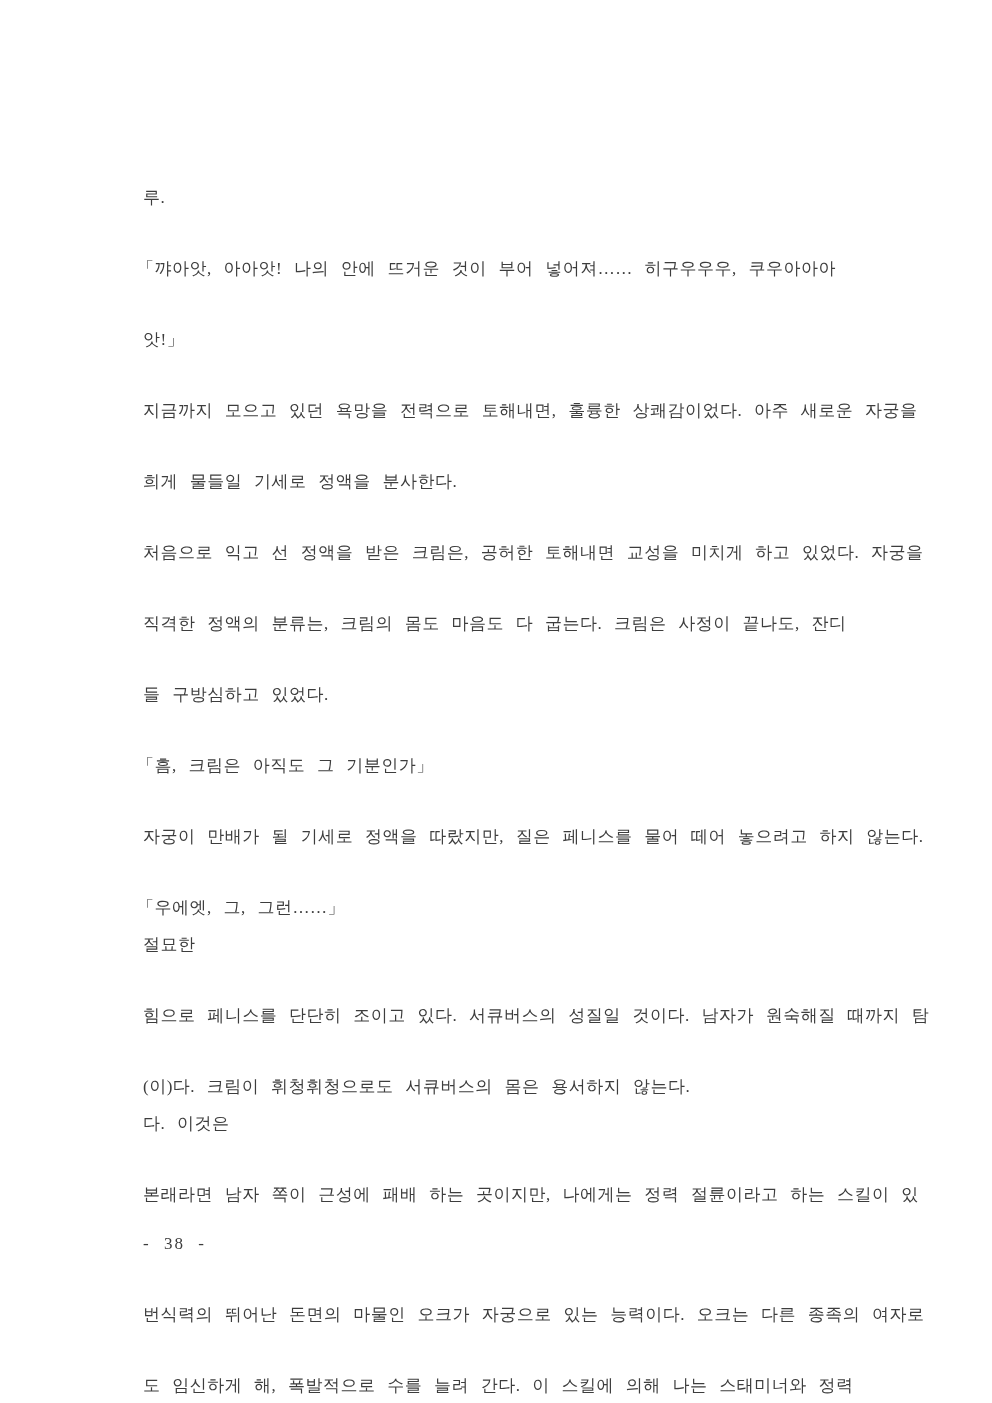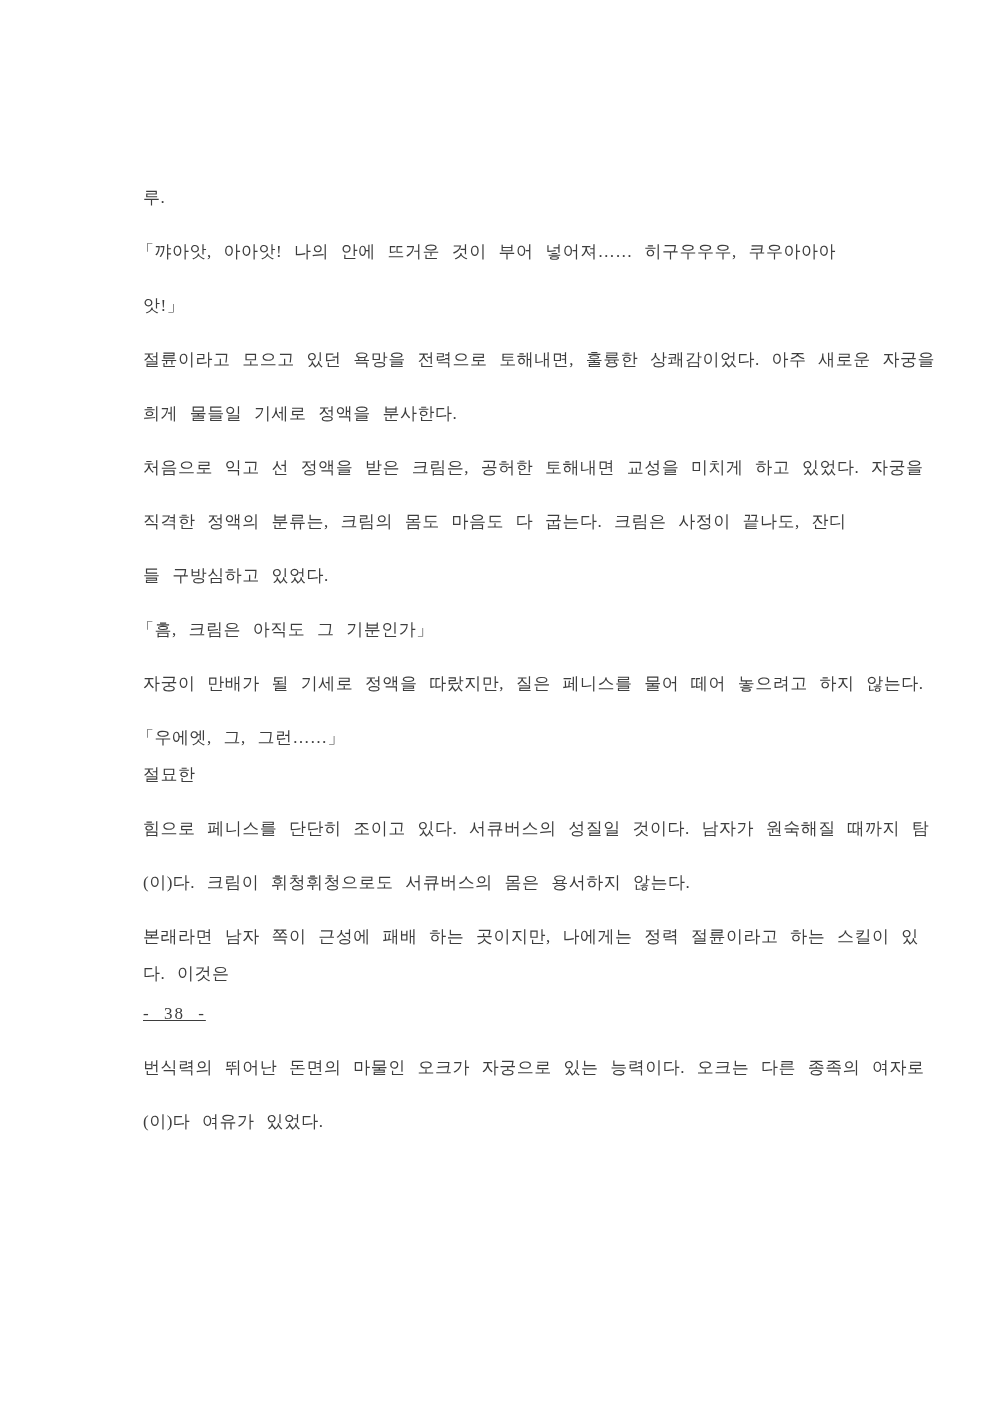--- a/index.html
+++ b/index.html
@@ -19,50 +19,51 @@
   }
   .text-block {
     position: absolute;
     top: 183px;
     left: 143px;
     right: 136px;
   }
   .line {
     font-size: 17px;
     line-height: 29px;
-    margin-top: 25px;
+    margin-top: 42px;
     color: #3d3d3d;
     word-spacing: 7px;
     letter-spacing: 0.5px;
     white-space: nowrap;
     text-align: left;
   }
   .line:first-child { margin-top: 0; }
   .line.cont { margin-top: 8px; }        
   .line.q { margin-left: -6px; }       
-  .line.pagenum { margin-top: 11px; letter-spacing: 2px; text-decoration: underline; }
+  .line.pagenum { margin-top: 20px; letter-spacing: 2px; }
 </style>
 </head>
 <body>
 
 <div class="page">
   <div class="text-block">
     <div class="line">루.</div>
     <div class="line q">「꺄아앗, 아아앗! 나의 안에 뜨거운 것이 부어 넣어져…… 히구우우우, 쿠우아아아</div>
     <div class="line">앗!」</div>
-    <div class="line">절륜이라고 모으고 있던 욕망을 전력으로 토해내면, 훌륭한 상쾌감이었다. 아주 새로운 자궁을</div>
+    <div class="line">지금까지 모으고 있던 욕망을 전력으로 토해내면, 훌륭한 상쾌감이었다. 아주 새로운 자궁을</div>
     <div class="line">희게 물들일 기세로 정액을 분사한다.</div>
     <div class="line">처음으로 익고 선 정액을 받은 크림은, 공허한 토해내면 교성을 미치게 하고 있었다. 자궁을</div>
     <div class="line">직격한 정액의 분류는, 크림의 몸도 마음도 다 굽는다. 크림은 사정이 끝나도, 잔디</div>
     <div class="line">들 구방심하고 있었다.</div>
     <div class="line q">「흠, 크림은 아직도 그 기분인가」</div>
     <div class="line">자궁이 만배가 될 기세로 정액을 따랐지만, 질은 페니스를 물어 떼어 놓으려고 하지 않는다.</div>
     <div class="line q">「우에엣, 그, 그런……」</div>
     <div class="line cont">절묘한</div>
     <div class="line">힘으로 페니스를 단단히 조이고 있다. 서큐버스의 성질일 것이다. 남자가 원숙해질 때까지 탐</div>
     <div class="line">(이)다. 크림이 휘청휘청으로도 서큐버스의 몸은 용서하지 않는다.</div>
+    <div class="line cont">다. 이것은</div>
     <div class="line">본래라면 남자 쪽이 근성에 패배 하는 곳이지만, 나에게는 정력 절륜이라고 하는 스킬이 있</div>
-    <div class="line cont">다. 이것은</div>
     <div class="line pagenum">- 38 -</div>
     <div class="line">번식력의 뛰어난 돈면의 마물인 오크가 자궁으로 있는 능력이다. 오크는 다른 종족의 여자로</div>
+    <div class="line">도 임신하게 해, 폭발적으로 수를 늘려 간다. 이 스킬에 의해 나는 스태미너와 정력</div>
     <div class="line">(이)다 여유가 있었다.</div>
   </div>
 </div>
 
 </body></html>

